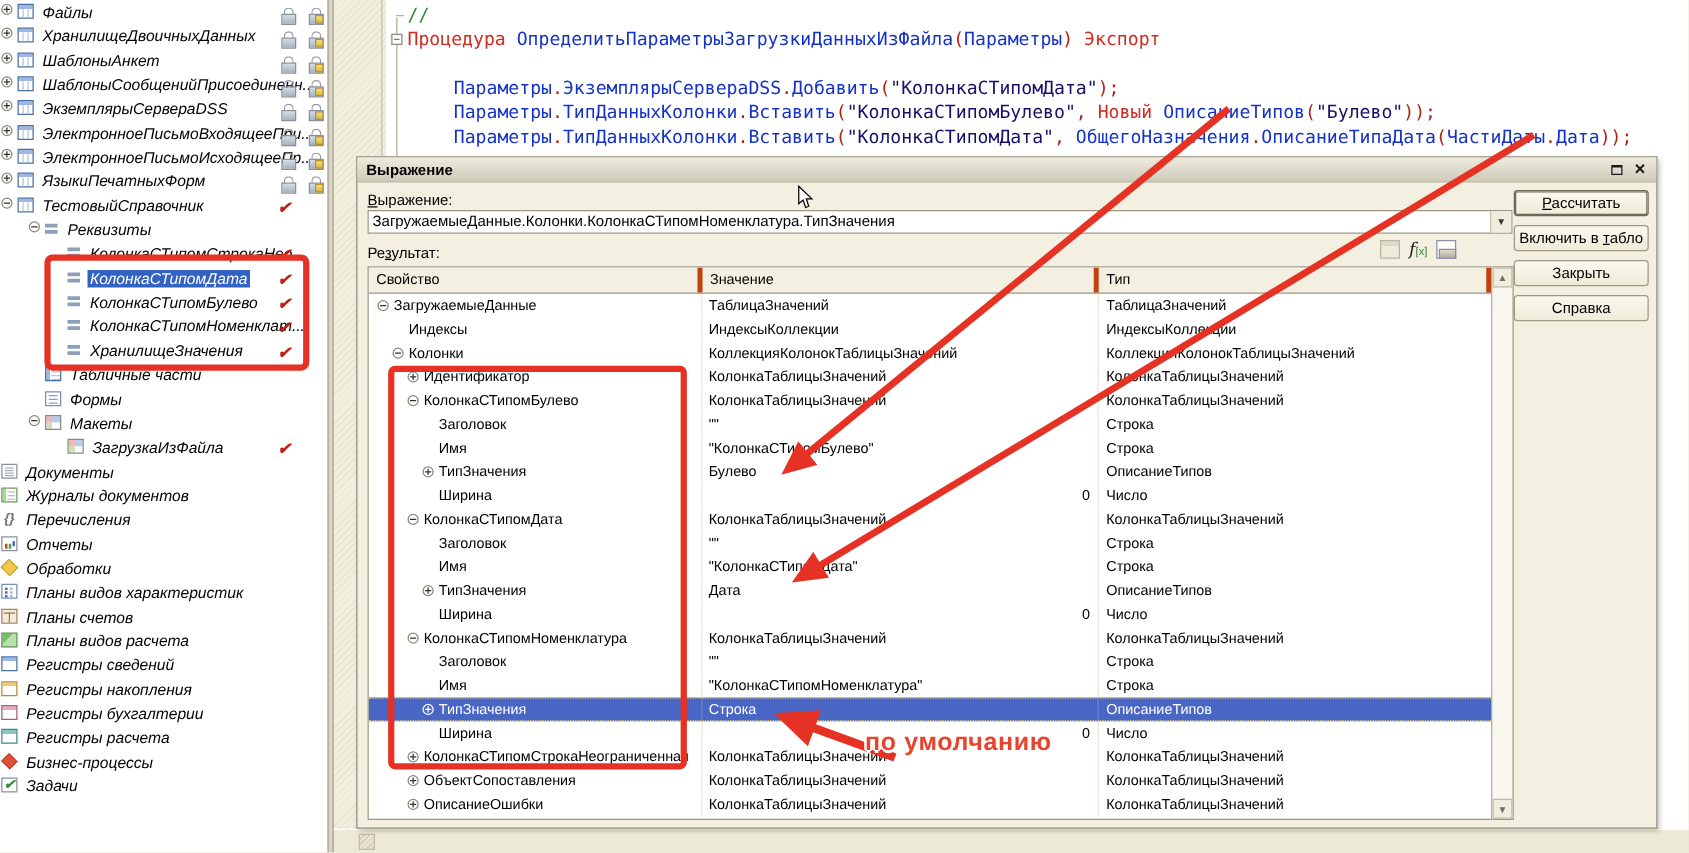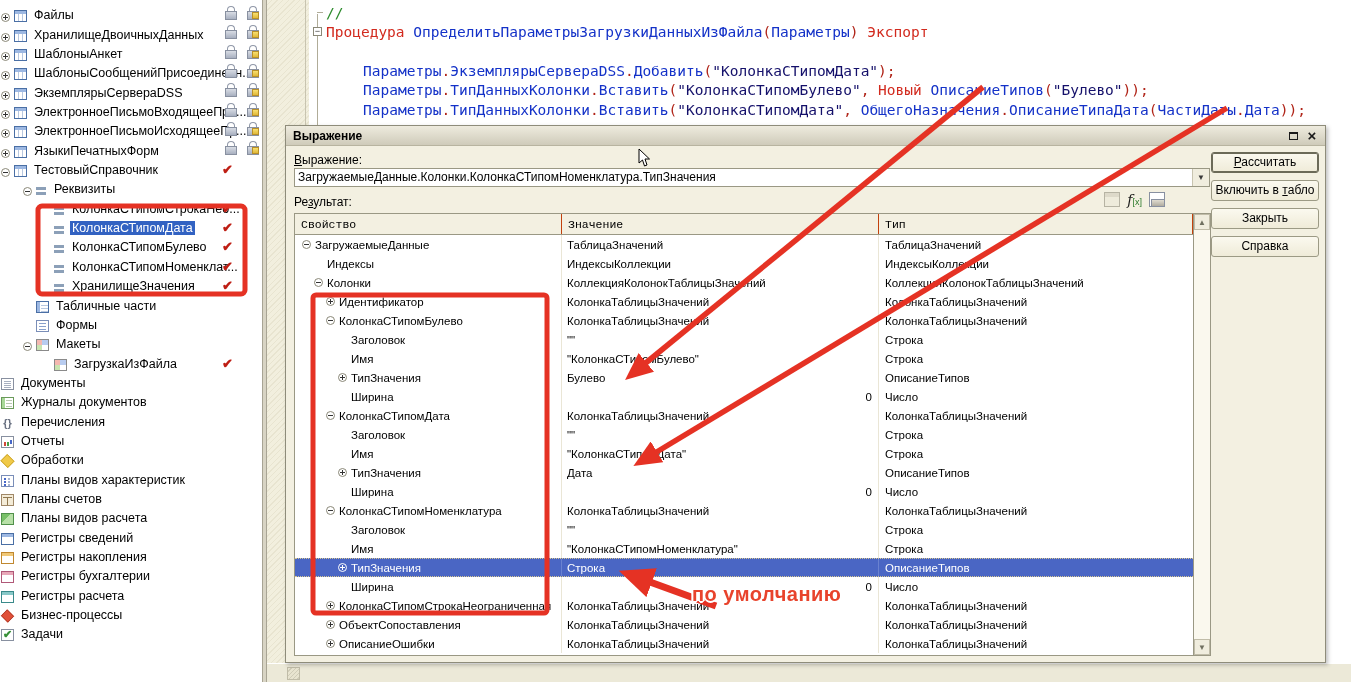--- a/index.html
+++ b/index.html
@@ -5,22 +5,22 @@
   * { margin:0; padding:0; box-sizing:border-box; }
   html,body { width:1351px; height:682px; overflow:hidden; background:#ECE9D8;
     font-family:"Liberation Sans", sans-serif; }
   #stage { position:relative; width:1351px; height:682px; }
 
   
   #sidebar { position:absolute; left:0; top:0; width:262px; height:682px; background:#fff;
     overflow:hidden; padding-top:3px; }
   #divider { position:absolute; left:262px; top:0; width:5px; height:682px;
     background:#D8D4C4; border-left:1px solid #A8A494; border-right:1px solid #A8A494; }
-  .trow { position:relative; height:19.35px; display:flex; align-items:flex-end;
-    font-size:12.5px; color:#000; white-space:nowrap; }
+  .trow { position:relative; height:19.35px; display:flex; align-items:flex-start;
+    font-size:12.5px; color:#000; white-space:nowrap;font-style:italic; }
   .trow .lbl { padding:0 2px; }
   .trow .lbl.sel { background:#3262C2; color:#fff; }
   .sp { flex:none; display:inline-block; }
   .exp { flex:none; width:9px; height:9px; border:1px solid #8A8878; border-radius:50%;
     background:#fff; position:relative; margin-right:4px; }
   .exp::before { content:""; position:absolute; left:1px; top:3px; width:5px; height:1px; background:#333; }
   .exp.plus::after { content:""; position:absolute; left:3px; top:1px; width:1px; height:5px; background:#333; }
   .chk { position:absolute; left:222px; color:#BE1E14; font-size:13px; font-weight:bold; }
 
   
@@ -128,21 +128,21 @@
   .mini-fx b { font-family:"Liberation Sans", sans-serif; font-style:normal; font-weight:normal;
     font-size:9px; color:#2A7A2A; }
   .mini-print { background:#fff; border:1px solid #8890A0; }
   .mini-print::after { content:""; position:absolute; left:1px; top:6px; width:12px; height:6px;
     background:linear-gradient(#E0DCD0,#B0ACA0); border:1px solid #8890A0; }
 
   #rtable { position:absolute; left:8px; top:87px; width:900px; height:443px; background:#fff;
     border:1px solid #9A9884; overflow:hidden; }
   #thead { display:flex; height:21px; background:#F3F0E1; border-bottom:1px solid #9A9884;
     font-size:11.5px; color:#000; }
-  #thead div { padding:4px 0 4px 6px; border-right:1px solid #c2410c;font-family:Liberation Mono, monospace; }
+  #thead div { padding:4px 0 4px 6px; border-right:4px solid #c2410c; }
   .c-prop { width:267px; flex:none; } .c-val { width:317px; flex:none; } .c-type { flex:1; }
   .rrow { display:flex; height:19px; font-size:11.5px; align-items:center; color:#000; }
   .rrow .cell { height:100%; display:flex; align-items:center; overflow:hidden; white-space:nowrap; }
   .rrow .c-prop, .rrow .c-val { border-right:1px solid #EAE6D6; }
   .rrow .c-val { padding-left:5px; position:relative; }
   .rrow .c-type { padding-left:6px; }
   .rrow .num { position:absolute; right:6px; }
   .rrow.selected { background:#4A66C4; color:#fff;
     border-top:1px dotted #D8C890; border-bottom:1px dotted #D8C890; }
   .rrow.selected .c-prop, .rrow.selected .c-val { border-right-color:#6A82D0; }

